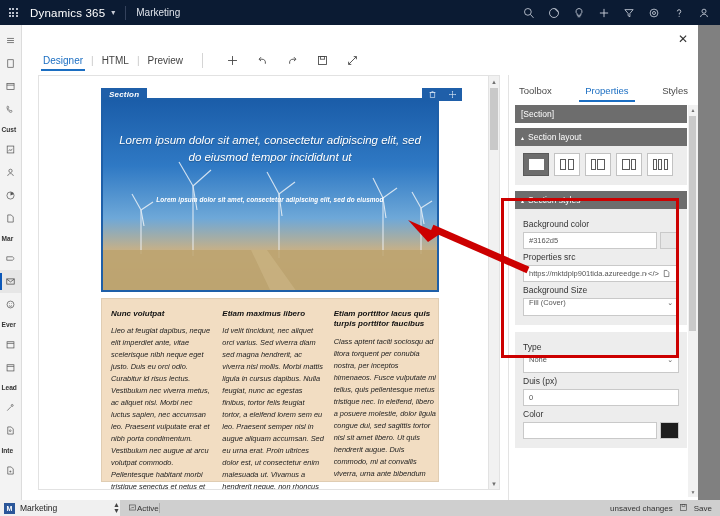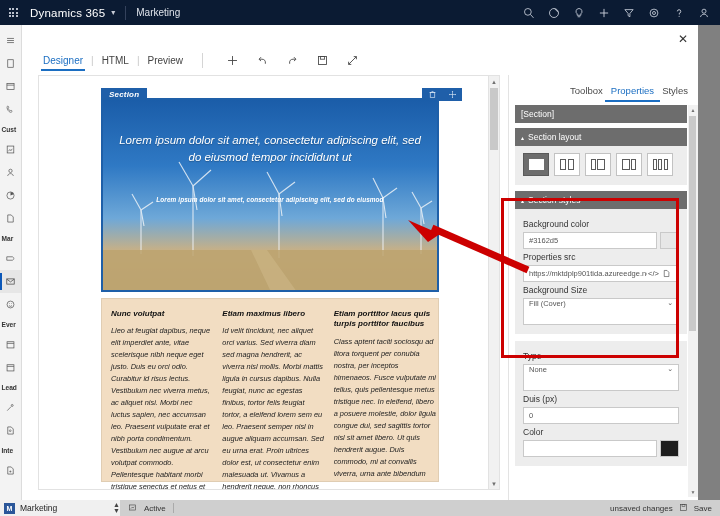--- a/index.html
+++ b/index.html
@@ -119,39 +119,39 @@
   }
   .col{ flex:1; }
   .col h3{ font-size:8px; color:#111; margin-bottom:6px; line-height:1.3;}
   .col p{ font-size:7.4px; color:#222; line-height:1.62;}
 
   
   .props{
     position:absolute; left:486px; top:50px; width:190px; height:425px;
     background:#ffffff; border-left:1px solid #e3e3e3;
   }
-  .ptabs{ display:flex; height:26px; align-items:center; justify-content:flex-end; padding:4px 6px 0 6px;}
+  .ptabs{ display:flex; height:26px; align-items:center; justify-content:space-between; padding:4px 6px 0 6px;}
   .ptab{ font-size:9.5px;color:#4a4a4a; position:relative; padding:3px 4px;}
   .ptab.active{ color:#1b6ec2;}
   .ptab.active:after{content:"";position:absolute;left:-2px;right:-2px;bottom:-3px;height:1.5px;background:#1b6ec2;}
   .pbody{ position:absolute; left:6px; top:30px; width:172px; height:392px; overflow:hidden;}
   .psection-title{ background:#6d6d6d;color:#fff;font-size:8.5px;padding:4px 6px; }
   .acc-head{ background:#6d6d6d;color:#fff;font-size:8.5px;padding:4px 6px; display:flex;align-items:center;gap:4px;}
   .acc-head .car{ font-size:6px;}
   .acc-body{ background:#ededed; padding:7px 8px 9px 8px;}
   .flabel{ font-size:8.5px;color:#333;margin:3px 0 3px;}
   .fin{
     width:100%;height:17px;background:#fff;border:1px solid #c9c9c9;
     font-size:7.5px;color:#555;padding:0 5px; display:flex;align-items:center; overflow:hidden;white-space:nowrap;
   }
   .fin-row{ display:flex; gap:3px; align-items:center;}
   .swatch{ width:22px;height:17px;border:1px solid #c9c9c9;background:#e7e7e7;}
   .fin-sel{
-    width:100%;height:27px;background:#fff;border:1px solid #c9c9c9;
-    font-size:7.5px;color:#555;padding:0 5px;display:flex;align-items:flex-start;justify-content:space-between;
+    width:100%;height:14px;background:#fff;border:1px solid #c9c9c9;
+    font-size:7.5px;color:#555;padding:8px 5px;display:flex;align-items:flex-end;justify-content:space-between;
   }
   .fin-sel .cd{font-size:7px;color:#555;}
   .iconbtn{width:13px;height:17px;display:flex;align-items:center;justify-content:center;color:#444;font-size:7.5px;}
   .layouts{ display:flex; gap:5px; }
   .lay{
     width:26px;height:23px;border:1px solid #c2c2c2;background:#fff;
     display:flex;align-items:center;justify-content:center;gap:1.5px;
   }
   .lay.sel{ background:#6d6d6d; border-color:#5a5a5a;}
   .lay i{ display:block; border:1px solid #5b5b5b; background:#fff; height:11px;}
@@ -171,21 +171,21 @@
 
   
   .statusbar{
     position:absolute; left:0; top:500px; width:720px; height:16px;
     background:#f0f0f0; display:flex; align-items:center;
   }
   .sb-left{ width:120px; height:16px; display:flex; align-items:center; gap:5px; padding-left:4px;}
   .sb-logo{ width:11px;height:11px;background:#2a5699;color:#fff;font-size:7px;display:flex;align-items:center;justify-content:center;font-weight:bold;}
   .sb-name{ font-size:8.5px;color:#222;}
   .sb-upd{ margin-left:auto; font-size:7px;color:#444; display:flex;flex-direction:column;line-height:.8;}
-  .sb-rest{ flex:1; height:16px; background:#cfcfcf; display:flex;align-items:center; gap:7px; padding:0 8px; }
+  .sb-rest{ flex:1; height:16px; background:#cfcfcf; display:flex;align-items:center; padding:0 8px; }
   .sb-rest .lbl{ font-size:8px;color:#333;}
   .sb-vsep{ width:1px;height:10px;background:#aaa;}
   .sb-right{ margin-left:auto; display:flex;align-items:center;gap:6px;}
 </style>
 </head>
 <body>
 
 <div class="topbar">
   <div class="waffle">
     <div class="g">

